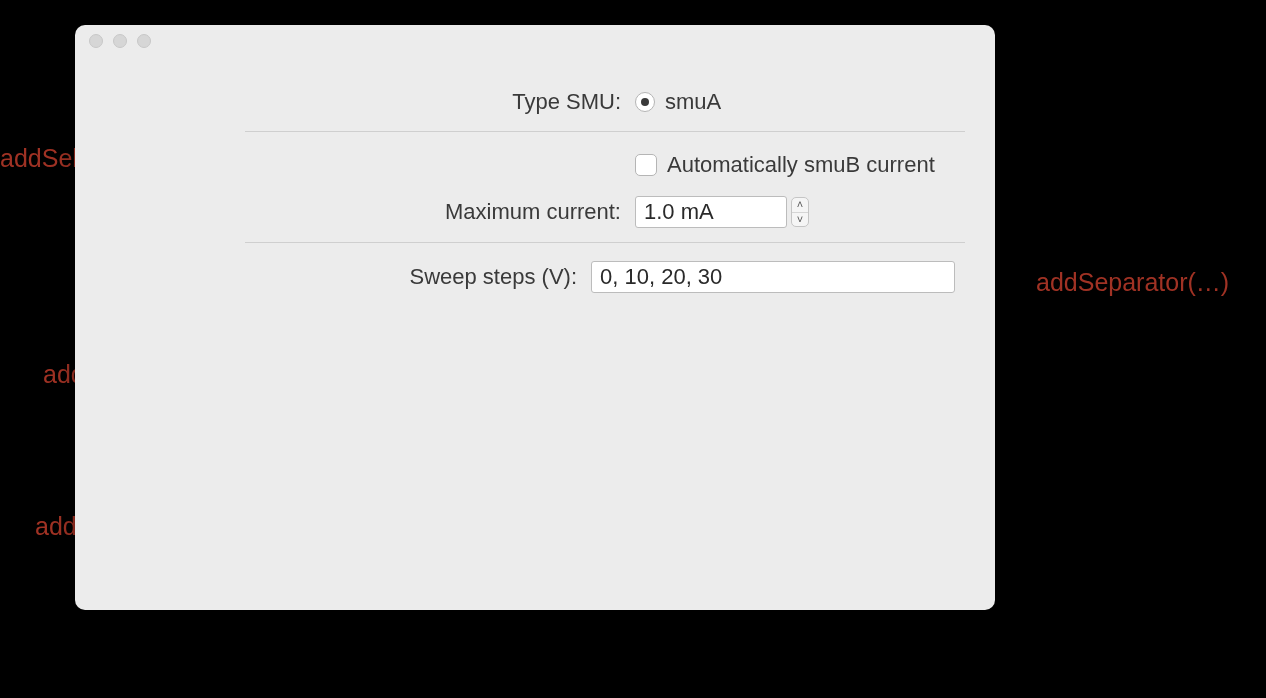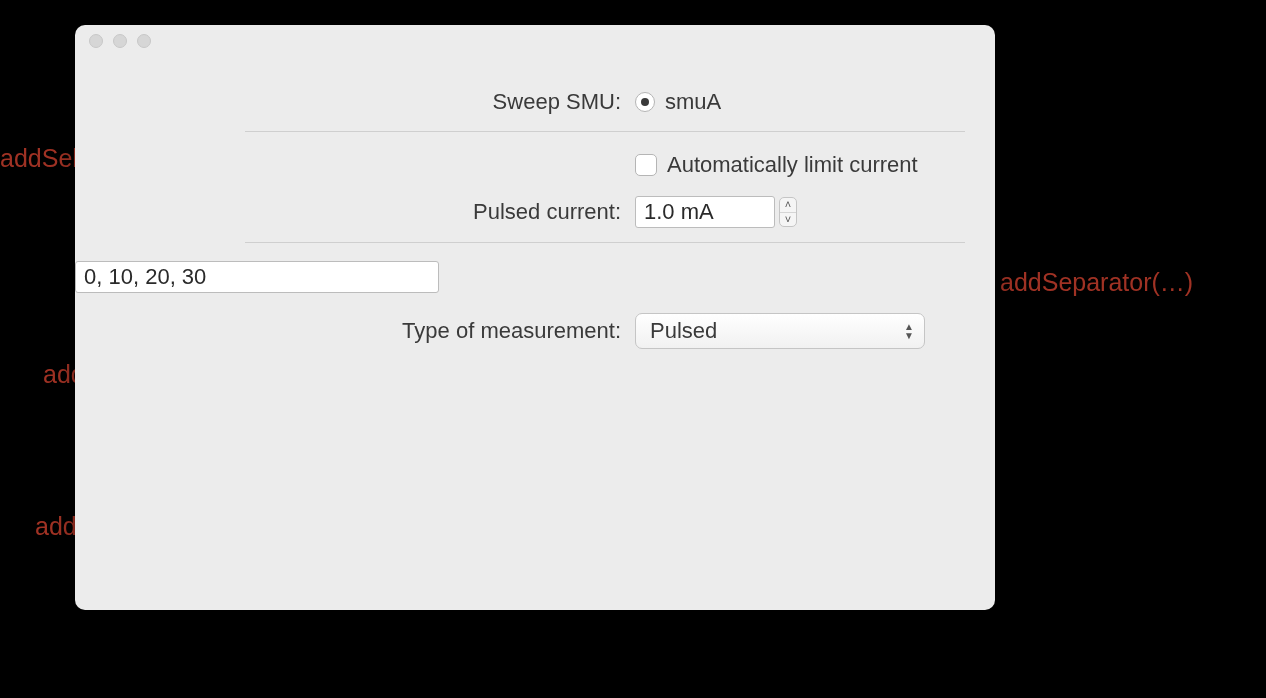--- a/index.html
+++ b/index.html
@@ -158,83 +158,72 @@
   }
 </style>
 </head>
 <body>
 
 <div class="annot" style="left:0px; top:144px;">addSelectionBoxes(…)</div>
 <div class="annot" style="left:74px; top:295px;">addCheckBox(…)</div>
 <div class="annot" style="left:43px; top:360px;">addDoubleField(…)</div>
 <div class="annot" style="left:98px; top:448px;">addListField(…)</div>
 <div class="annot" style="left:35px; top:512px;">addSlectionField(…)</div>
-<div class="annot" style="left:1000px; top:268px;">addSeparator(…)</div>
+<div class="annot" style="left:1036px; top:268px;">addSeparator(…)</div>
 
 <div class="window">
   <div class="titlebar">
     <div class="tb-dot"></div>
     <div class="tb-dot"></div>
     <div class="tb-dot"></div>
   </div>
 
   <div class="form">
 
     <div class="row">
-      <div class="lbl">Sweep SMU:</div>
+      <div class="lbl">Type SMU:</div>
       <div class="ctrl">
         <label class="radio-opt">
           <span class="radio">
               <span class="dot"></span>
             </span>
           <span>smuA</span>
         </label>
       </div>
     </div>
 
     <div class="separator"></div>
 
     <div class="row center">
       <div class="lbl"></div>
       <div class="ctrl" style="flex-direction:row;">
         <label class="check-opt">
           <span class="checkbox"></span>
-          <span>Automatically limit current</span>
+          <span>Automatically smuB current</span>
         </label>
       </div>
     </div>
 
     <div class="row center" style="margin-top:16px;">
-      <div class="lbl">Pulsed current:</div>
+      <div class="lbl">Maximum current:</div>
       <div class="ctrl" style="flex-direction:row;">
         <div class="spinbox">
-          <input class="textinput" style="width: 140px;" value="1.0 mA">
+          <input class="textinput" style="width: 152px;" value="1.0 mA">
           <div class="spin-btns">
             <div>˄</div>
             <div>˅</div>
           </div>
         </div>
       </div>
     </div>
 
     <div class="separator"></div>
 
     <div class="row center">
+      <div class="lbl">Sweep steps (V):</div>
       <div class="ctrl" style="flex-direction:row;">
         <input class="textinput" style="width: 364px;" value="0, 10, 20, 30">
       </div>
     </div>
 
-    <div class="row center" style="margin-top:20px;">
-      <div class="lbl">Type of measurement:</div>
-      <div class="ctrl" style="flex-direction:row;">
-        <div class="selectbox">
-          <span>Pulsed</span>
-          <span class="sel-arrows">
-            <span>▲</span>
-              <span>▼</span>
-          </span>
-        </div>
-      </div>
-    </div>
 
   </div>
 </div>
 
 </body></html>

